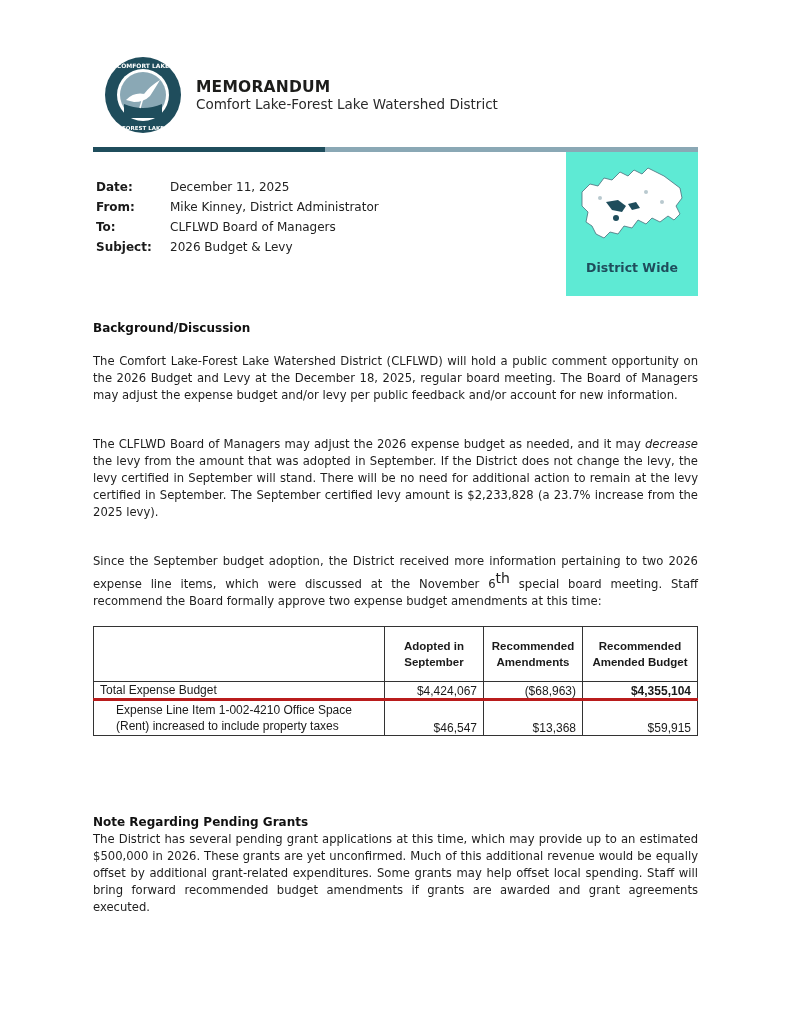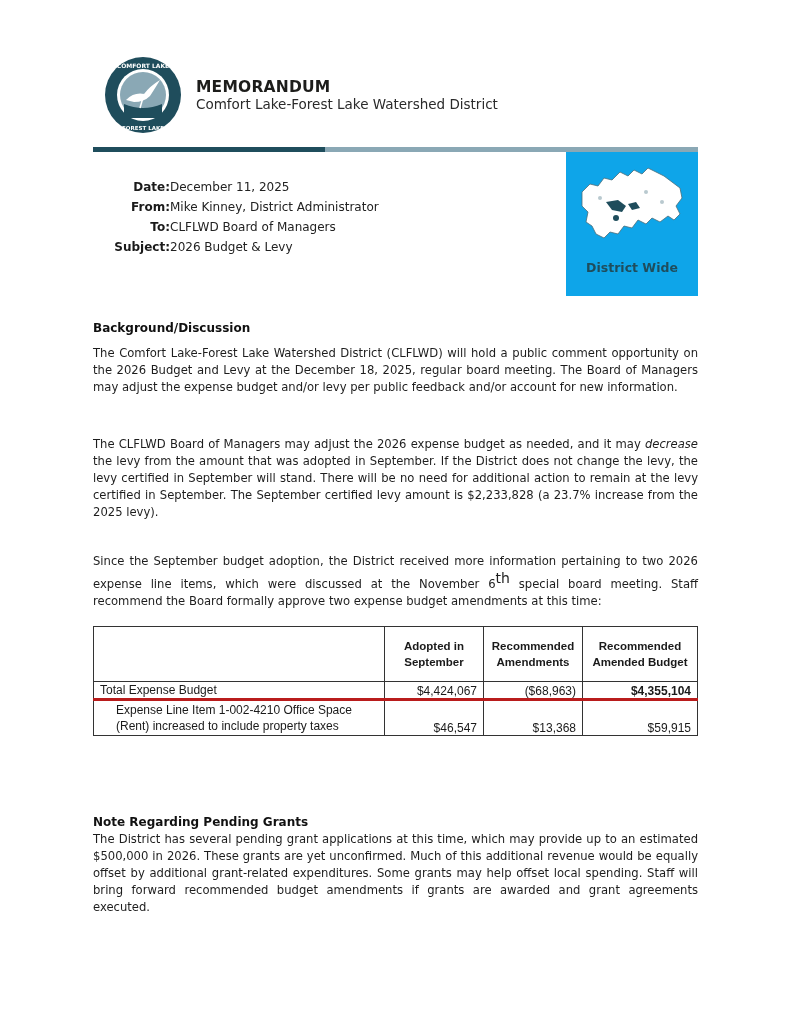--- a/index.html
+++ b/index.html
@@ -6,26 +6,26 @@
   body { width: 791px; height: 1024px; position: relative; overflow: hidden;
          font-family: "DejaVu Sans", sans-serif; color: #1a1a1a; }
   .abs { position: absolute; }
   
   .logo { left: 104px; top: 56px; width: 78px; height: 78px; }
   .memo-title { left: 196px; top: 78px; font-size: 15.5px; font-weight: bold; color: #1d1d1b; letter-spacing: 0.2px; }
   .memo-sub { left: 196px; top: 96px; font-size: 13.5px; color: #2a2a2a; }
   .bar-dark { left: 93px; top: 147px; width: 232px; height: 5px; background: #1f4d5c; }
   .bar-light { left: 325px; top: 147px; width: 373px; height: 5px; background: #8aa8b5; }
   
-  .meta { left: 96px; top: 177px; font-size: 12px; text-align: right; }
+  .meta { left: 96px; top: 177px; font-size: 12px; }
   .meta-row { display: flex; height: 20px; align-items: center; }
   .meta-label { width: 74px; font-weight: bold; }
   .meta-val { color: #222; }
   
-  .mapbox { left: 566px; top: 152px; width: 132px; height: 144px; background: #0ea5e9; }
+  .mapbox { left: 566px; top: 152px; width: 132px; height: 144px; background: #5eead4; }
   .mapbox svg { position: absolute; left: 10px; top: 10px; }
   .map-label { position: absolute; left: 0; width: 132px; top: 108px; text-align: center;
                font-weight: bold; font-size: 12.5px; color: #1f4d5c; }
   
   .para { left: 93px; width: 605px; font-size: 11.6px; line-height: 17px; text-align: justify; color: #1d1d1d; }
   .heading { left: 93px; font-size: 12px; font-weight: bold; color: #111; }
   
   .tbl { left: 93px; top: 626px; width: 605px; border-collapse: collapse;
          font-family: "Liberation Sans", sans-serif; font-size: 12px; }
   .tbl td, .tbl th { border: 1px solid #333; padding: 0 6px; }
@@ -85,21 +85,21 @@
     <path d="M52 42 L60 40 L64 46 L56 48 Z" fill="#1f4d5c"></path>
     <circle cx="40" cy="56" r="3" fill="#1f4d5c"></circle>
     <circle cx="70" cy="30" r="2" fill="#b9c9cf"></circle>
     <circle cx="86" cy="40" r="2" fill="#b9c9cf"></circle>
     <circle cx="24" cy="36" r="2" fill="#b9c9cf"></circle>
   </svg>
   <div class="map-label">District Wide</div>
 </div>
 
 <div class="abs heading" style="top:321px;">Background/Discussion</div>
-<div class="abs para" style="top:345px;">The Comfort Lake-Forest Lake Watershed District (CLFLWD) will hold a public comment opportunity on the 2026 Budget and Levy at the December 18, 2025, regular board meeting. The Board of Managers may adjust the expense budget and/or levy per public feedback and/or account for new information.</div>
+<div class="abs para" style="top:353px;">The Comfort Lake-Forest Lake Watershed District (CLFLWD) will hold a public comment opportunity on the 2026 Budget and Levy at the December 18, 2025, regular board meeting. The Board of Managers may adjust the expense budget and/or levy per public feedback and/or account for new information.</div>
 <div class="abs para" style="top:436px;"><span>The CLFLWD Board of Managers may adjust the 2026 expense budget as needed, and it may </span><em>decrease</em><span> the levy from the amount that was adopted in September. If the District does not change the levy, the levy certified in September will stand. There will be no need for additional action to remain at the levy certified in September. The September certified levy amount is $2,233,828 (a 23.7% increase from the 2025 levy).</span></div>
 <div class="abs para" style="top:553px;"><span>Since the September budget adoption, the District received more information pertaining to two 2026 expense line items, which were discussed at the November 6</span><sup style="font-size:14px;">th</sup><span> special board meeting. Staff recommend the Board formally approve two expense budget amendments at this time:</span></div>
 
 <table class="abs tbl">
   <tbody>
       <tr style="height:55px;">
     <th class="c1"></th>
     <th class="c2">Adopted in September</th>
     <th class="c3">Recommended Amendments</th>
     <th>Recommended Amended Budget</th>

